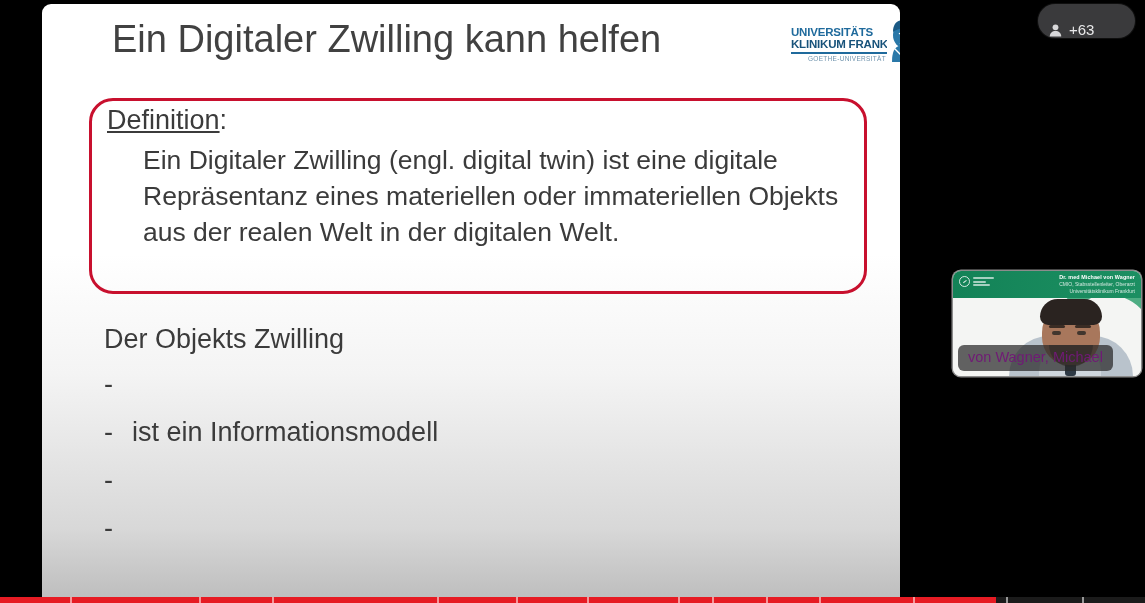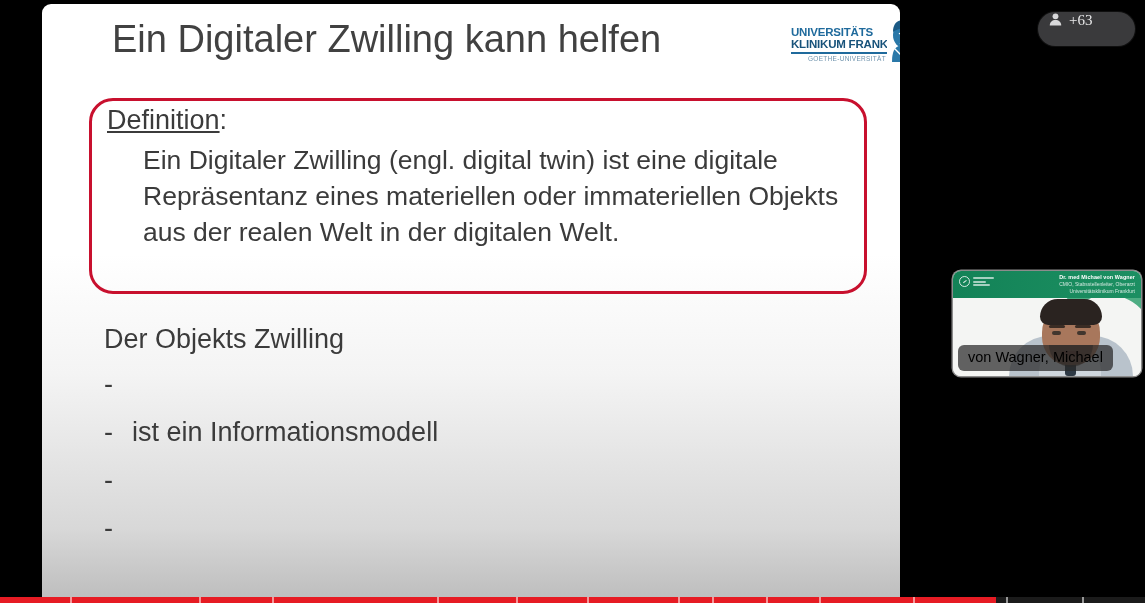--- a/index.html
+++ b/index.html
@@ -172,31 +172,30 @@
     font-size: 27px;
     line-height: 42px;
     color: #3b3b3b;
     white-space: pre-line;
   }
 
   
   .participants-badge {
     position: absolute;
     right: 10px;
-    top: 12px;
+    top: 4px;
     height: 34px;
     min-width: 74px;
     padding: 0 13px 0 10px;
     border-radius: 17px;
     background: #3a3a3c;
     display: flex;
-    align-items: flex-start;
+    align-items: flex-end;
     gap: 6px;
     box-shadow: 0 0 0 1px rgba(255,255,255,0.06);
-    font-family: Liberation Serif, serif;
   }
   .participants-badge .count {
     color: #e9e9ea;
     font-size: 15px;
     line-height: 16px;
     font-weight: 400;
   }
 
   
   .video-tile {
@@ -396,21 +395,21 @@
     border-radius: 3px;
   }
   .vt-name-label {
     position: absolute;
     left: 5px;
     bottom: 5px;
     max-width: 160px;
     padding: 4px 10px 5px 10px;
     border-radius: 6px;
     background: rgba(40,40,40,0.72);
-    color: #000000;
+    color: #701a75;
     font-size: 14.5px;
     line-height: 17px;
     white-space: nowrap;
   }
 
   
   .scrubber {
     position: absolute;
     left: 0;
     bottom: 0;

